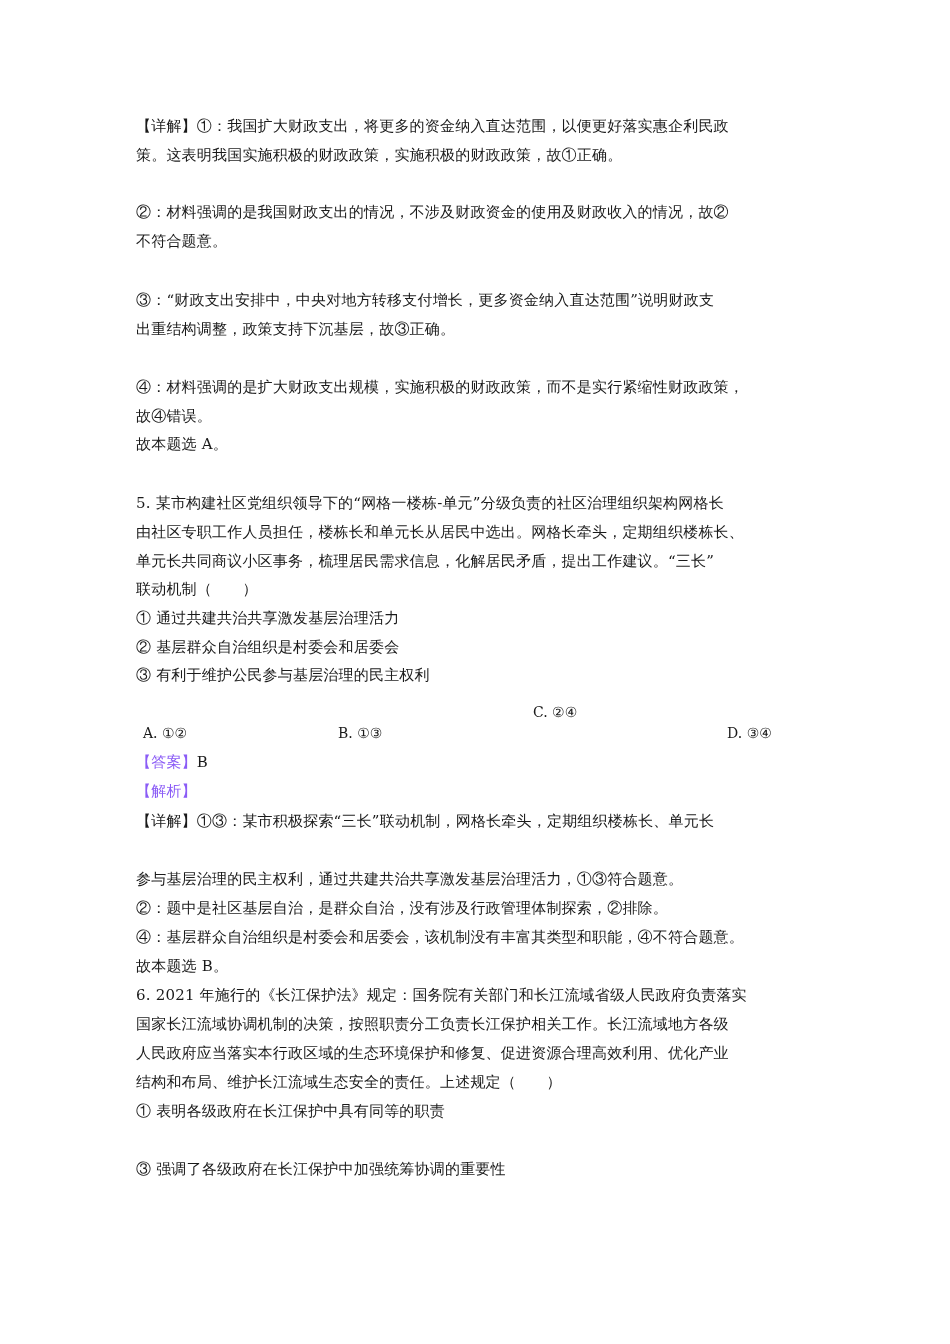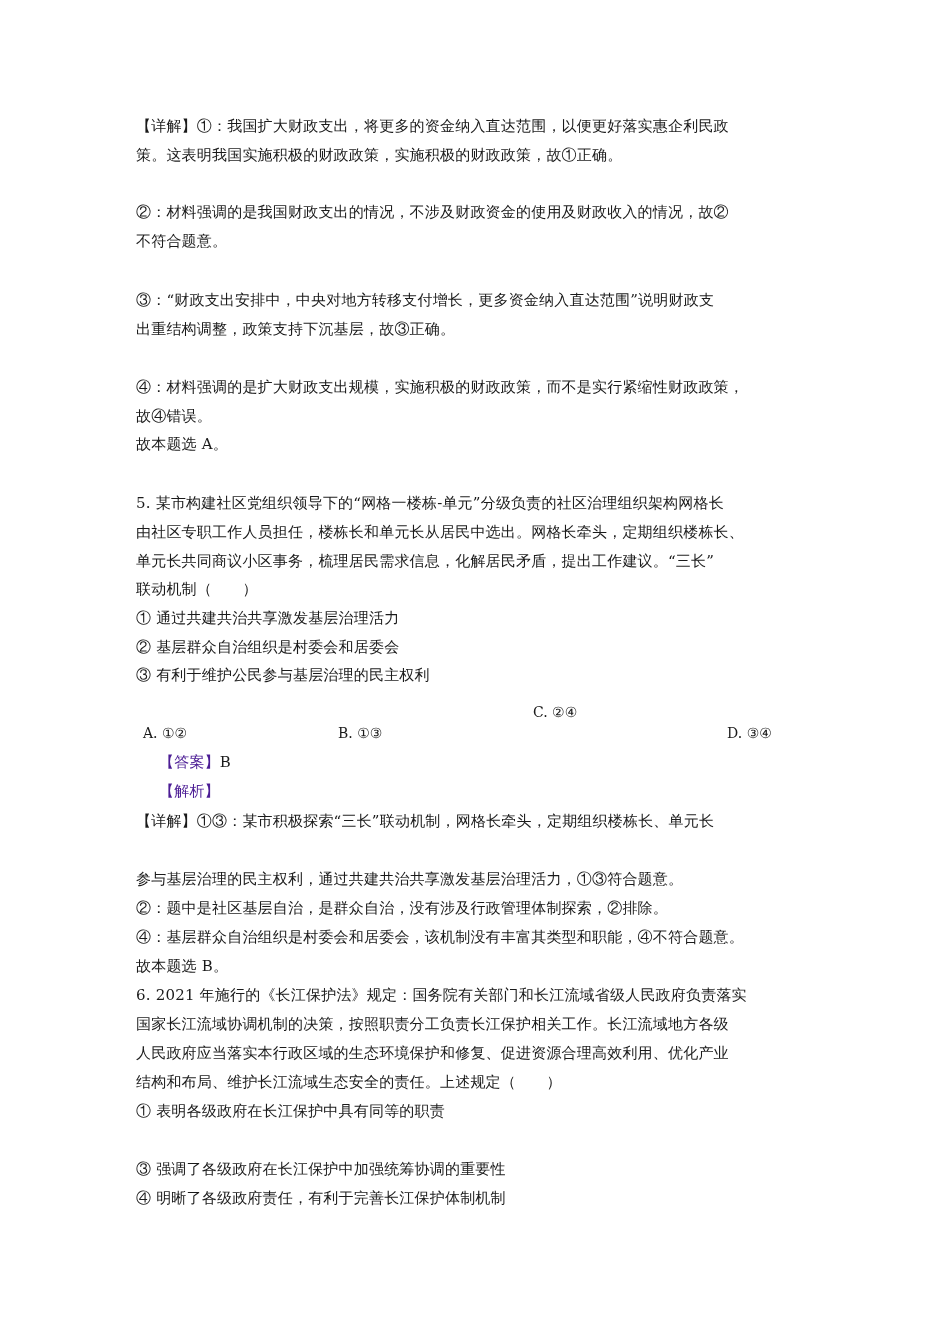--- a/index.html
+++ b/index.html
@@ -7,21 +7,21 @@
     width: 950px; height: 1344px; position: relative; overflow: hidden;
     font-family: "DejaVu Serif", "Liberation Serif", serif;
     color: #1a1a1a;
   }
   .page { position: absolute; left: 0; top: 0; width: 950px; height: 1344px; }
   .line {
     position: absolute; left: 136px; width: 680px;
     font-size: 15px; line-height: 20px; white-space: nowrap;
     letter-spacing: 0.2px;
   }
-  .blue { color: #4c1d95; margin-left: 23px; }
+  .blue { color: #8b5cf6; }
   .opt { position: absolute; font-size: 14px; line-height: 20px; white-space: nowrap; }
 </style>
 </head>
 <body>
 
 <div class="page">
 
   <div class="line" style="top:116px">【详解】①：我国扩大财政支出，将更多的资金纳入直达范围，以便更好落实惠企利民政</div>
   <div class="line" style="top:145px">策。这表明我国实施积极的财政政策，实施积极的财政政策，故①正确。</div>
 
@@ -60,14 +60,13 @@
   <div class="line" style="top:927px">④：基层群众自治组织是村委会和居委会，该机制没有丰富其类型和职能，④不符合题意。</div>
   <div class="line" style="top:956px">故本题选 B。</div>
 
   <div class="line" style="top:985px">6. 2021 年施行的《长江保护法》规定：国务院有关部门和长江流域省级人民政府负责落实</div>
   <div class="line" style="top:1014px">国家长江流域协调机制的决策，按照职责分工负责长江保护相关工作。长江流域地方各级</div>
   <div class="line" style="top:1043px">人民政府应当落实本行政区域的生态环境保护和修复、促进资源合理高效利用、优化产业</div>
   <div class="line" style="top:1072px">结构和布局、维护长江流域生态安全的责任。上述规定（　　）</div>
 
   <div class="line" style="top:1101px">① 表明各级政府在长江保护中具有同等的职责</div>
   <div class="line" style="top:1159px">③ 强调了各级政府在长江保护中加强统筹协调的重要性</div>
-  <div class="line" style="top:1188px">④ 明晰了各级政府责任，有利于完善长江保护体制机制</div>
 </div>
 
 </body></html>

